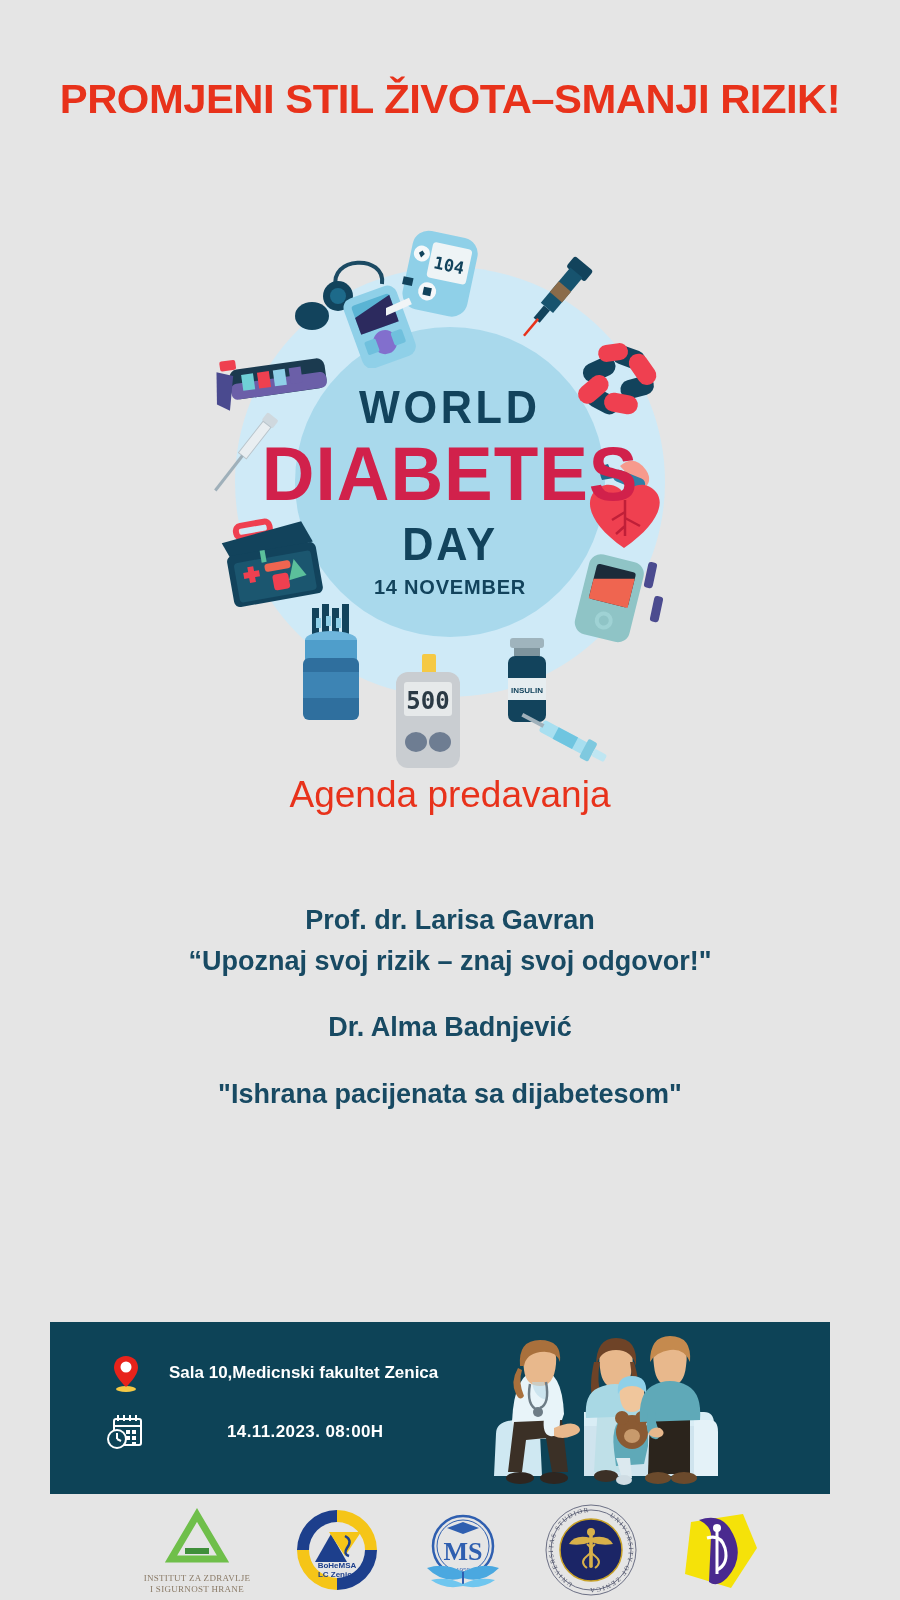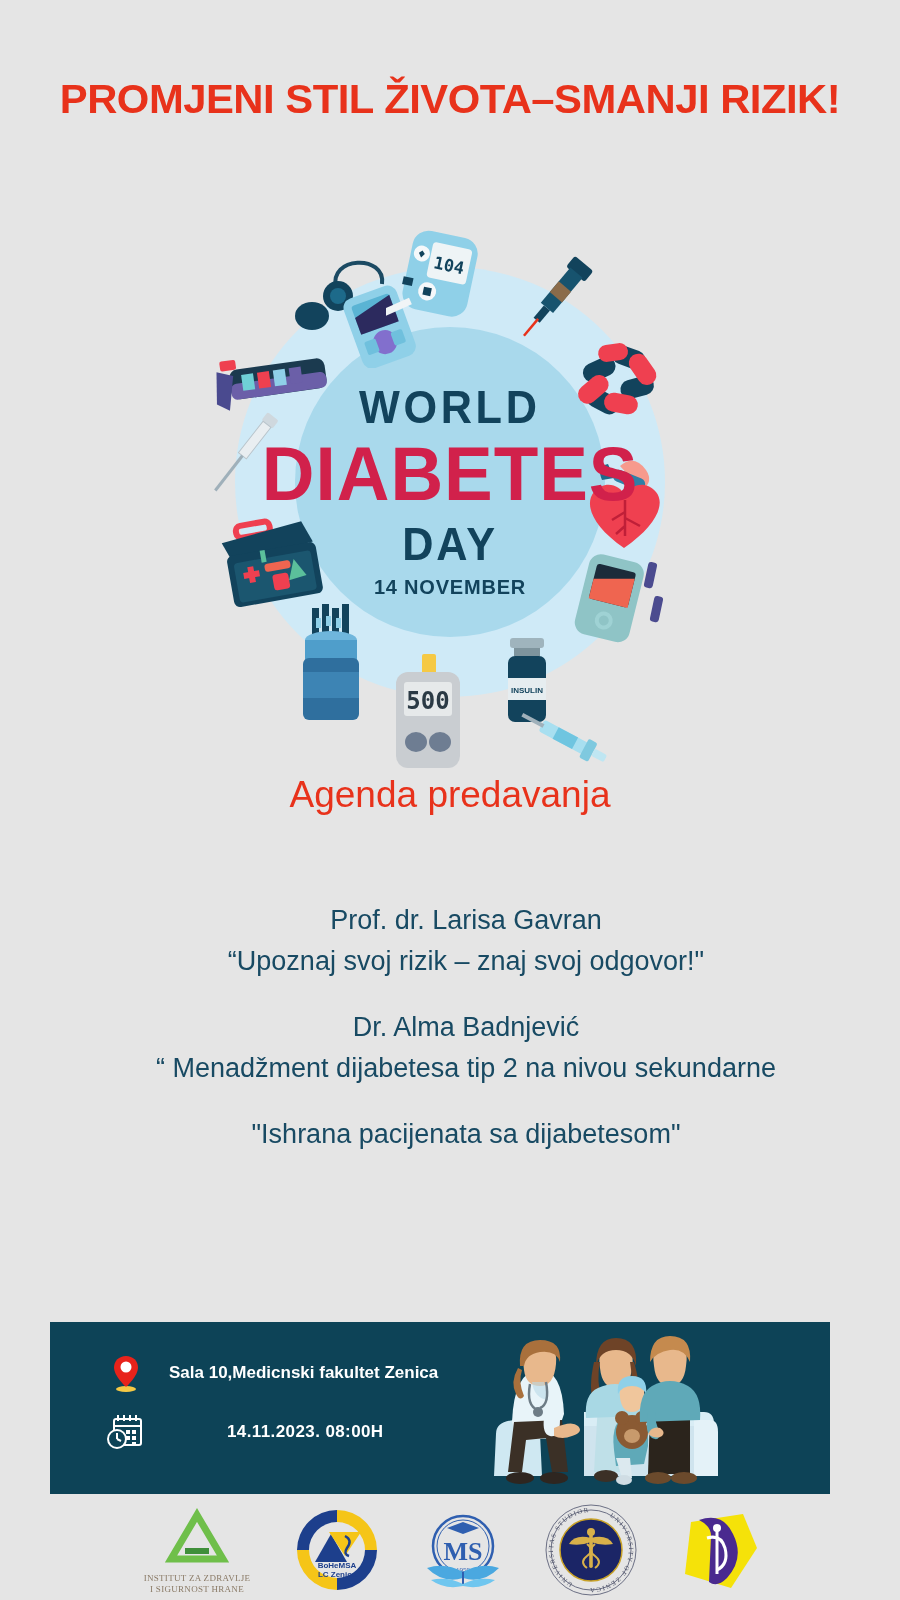--- a/index.html
+++ b/index.html
@@ -76,23 +76,23 @@
   .icon-obj { position:absolute; }
 
   
   .agenda-title {
     position:absolute; top:774px; left:0; width:900px;
     text-align:center; color:#e8321b;
     font-size:37px; font-weight:normal;
   }
 
   .program {
-    position:absolute; top:900px; left:56px; width:820px;
+    position:absolute; top:900px; left:40px; width:820px;
     text-align:center; color:#184a63;
-    font-size:27px; font-weight:normal; line-height:1.50;
+    font-size:27px; font-weight:bold; line-height:1.50;
   }
   .program .blk { margin-bottom:26px; }
   .program .blk:last-child { margin-bottom:0; }
 
   
   .infobar {
     position:absolute; left:50px; top:1322px;
     width:780px; height:172px;
     background:#0d4357;
   }
@@ -301,21 +301,20 @@
 
   <div class="agenda-title">Agenda predavanja</div>
 
   <div class="program">
     <div class="blk">
       <div>Prof. dr. Larisa Gavran</div>
       <div>“Upoznaj svoj rizik – znaj svoj odgovor!"</div>
     </div>
     <div class="blk">
       <div>Dr. Alma Badnjević</div>
-      <div>“ Menadžment dijabetesa tip 2 na nivou sekundarne</div>
     </div>
     <div class="blk">
       <div>"Ishrana pacijenata sa dijabetesom"</div>
     </div>
   </div>
 
   <div class="infobar">
     <div class="info-row loc">
       <span class="info-icon">
         <svg width="26" height="38" viewBox="0 0 26 38">

